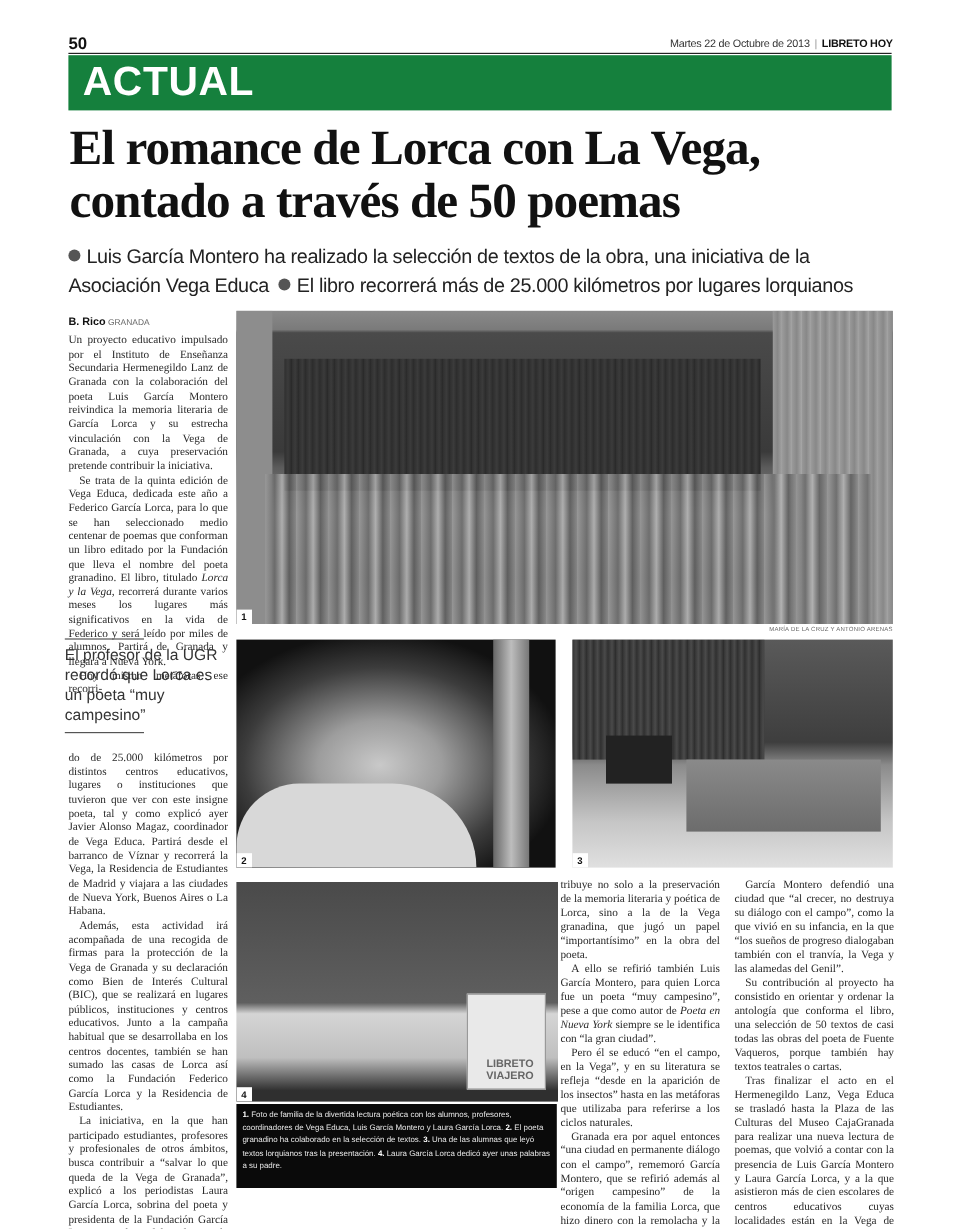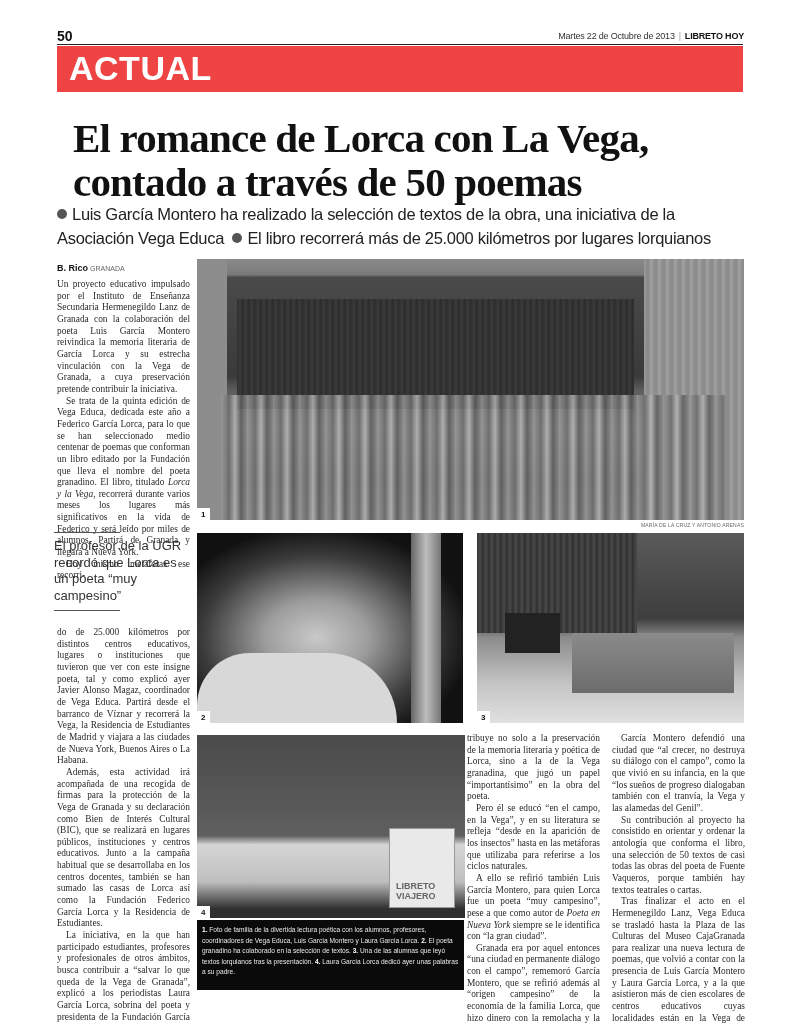--- a/index.html
+++ b/index.html
@@ -5,21 +5,21 @@
   html, body { margin: 0; padding: 0; background: #ffffff; }
   body { width: 802px; height: 1024px; position: relative; overflow: hidden; color: #1a1a1a; }
   .abs { position: absolute; }
 
   
   .page-num { left: 57px; top: 28px; font: bold 14px "Liberation Sans", sans-serif; color: #111; }
   .date-line { right: 58px; top: 31px; font: 9px "Liberation Sans", sans-serif; color: #333; letter-spacing: -0.2px; }
   .date-line .sep { color: #999; margin: 0 4px; }
   .date-line .paper { font-weight: bold; color: #111; }
   .top-rule { left: 57px; top: 44px; width: 686px; height: 1px; background: #222; }
-  .section-band { left: 57px; top: 46px; width: 686px; height: 46px; background: #ef4444; }
+  .section-band { left: 57px; top: 46px; width: 686px; height: 46px; background: #15803d; }
   .section-band span { position: absolute; left: 12px; top: 3px; font: bold 34px "Liberation Sans", sans-serif; color: #ffffff; letter-spacing: 0.5px; }
 
   
   .headline { left: 57px; top: 100px; width: 690px; font: bold 41px/44px "Liberation Serif", serif; color: #111; letter-spacing: -0.8px; }
   .subhead { left: 57px; top: 202px; width: 690px; font: 16.5px/24px "Liberation Sans", sans-serif; color: #222; letter-spacing: -0.3px; }
   .subhead .dot { display: inline-block; width: 10px; height: 10px; border-radius: 50%; background: #555; margin-right: 5px; vertical-align: 1px; }
 
   
   .col { font: 9.4px/11.65px "Liberation Serif", serif; color: #2a2a2a; text-align: justify; hyphens: auto; }
   .col p { margin: 0; text-indent: 9px; }
@@ -56,40 +56,40 @@
   .photo2 .flag { position: absolute; right: 22px; top: 0; width: 30px; bottom: 0; background: linear-gradient(90deg, #666, #bdbdbd, #777); }
   .photo2 .sweater { position: absolute; left: 0; bottom: 0; width: 200px; height: 70px; background: #d8d8d8; border-radius: 60px 80px 0 0; }
 
   .photo3 { left: 477px; top: 533px; width: 267px; height: 190px;
     background: linear-gradient(180deg, #5a5a5a 0%, #3e3e3e 45%, #8b8b8b 55%, #c6c6c6 80%, #e0e0e0 100%); }
   .photo3 .curtain { position: absolute; left: 0; top: 0; width: 160px; height: 100px; background: repeating-linear-gradient(90deg, #333 0, #4a4a4a 3px, #2d2d2d 6px); }
   .photo3 .table { position: absolute; left: 95px; right: 10px; top: 100px; height: 60px; background: linear-gradient(180deg, #8a8a8a, #6c6c6c); }
   .photo3 .stand { position: absolute; left: 28px; top: 80px; width: 55px; height: 40px; background: #222; }
 
   .photo4 { left: 197px; top: 735px; width: 268px; height: 183px;
-    background: linear-gradient(180deg, #4a4a4a 0%, #5f5f5f 55%, #d5d5d5 60%, #bfbfbf 80%, #2f2f2f 95%); }
+    background: linear-gradient(180deg, #4a4a4a 0%, #5f5f5f 55%, #d5d5d5 60%, #bfbfbf 80%, #2f2f2f 95%); text-align: center; }
   .photo4 .book { position: absolute; right: 10px; bottom: 10px; width: 64px; height: 78px; background: #e9e9e9; border: 1px solid #999; }
   .photo4 .book span { position: absolute; left: 6px; bottom: 6px; font: bold 9px "Liberation Sans", sans-serif; color: #666; line-height: 10px; }
 
   .caption { left: 197px; top: 920px; width: 257px; height: 60px; background: #0a0a0a; color: #e8e8e8; padding: 5px 5px; font: 6.6px/10.5px "Liberation Sans", sans-serif; }
   .caption b { color: #fff; }
 </style>
 </head>
 <body>
 
 <div class="abs page-num">50</div>
 <div class="abs date-line">
   <span>Martes 22 de Octubre de 2013</span><span class="sep">|</span><span class="paper">LIBRETO HOY</span>
 </div>
 <div class="abs top-rule"></div>
 <div class="abs section-band">
   <span>ACTUAL</span>
 </div>
 
-<h1 class="abs headline" style="margin:16px">El romance de Lorca con La Vega, contado a través de 50 poemas</h1>
+<h1 class="abs headline" style="margin:1px">El romance de Lorca con La Vega, contado a través de 50 poemas</h1>
 <div class="abs subhead">
   <span class="dot"></span><span>Luis García Montero ha realizado la selección de textos de la obra, una iniciativa de la Asociación Vega Educa</span>
   <span class="dot" style="margin-left:4px"></span><span>El libro recorrerá más de 25.000 kilómetros por lugares lorquianos</span>
 </div>
 
 <div class="abs byline">
   <b>B. Rico</b><span class="loc">GRANADA</span>
 </div>
 
 <div class="abs col col1a">
@@ -142,22 +142,22 @@
 
 <div class="abs caption">
   <b>1.</b> <span>Foto de familia de la divertida lectura poética con los alumnos, profesores, coordinadores de Vega Educa, Luis García Montero y Laura García Lorca.</span>
   <b>2.</b> <span>El poeta granadino ha colaborado en la selección de textos.</span>
   <b>3.</b> <span>Una de las alumnas que leyó textos lorquianos tras la presentación.</span>
   <b>4.</b> <span>Laura García Lorca dedicó ayer unas palabras a su padre.</span>
 </div>
 
 <div class="abs col col3">
   <p class="first">tribuye no solo a la preservación de la memoria literaria y poética de Lorca, sino a la de la Vega granadina, que jugó un papel “importantísimo” en la obra del poeta.</p>
+  <p><span>A ello se refirió también Luis García Montero, para quien Lorca fue un poeta “muy campesino”, pese a que como autor de</span> <em>Poeta en Nueva York</em> <span>siempre se le identifica con “la gran ciudad”.</span></p>
   <p>Pero él se educó “en el campo, en la Vega”, y en su literatura se refleja “desde en la aparición de los insectos” hasta en las metáforas que utilizaba para referirse a los ciclos naturales.</p>
-  <p><span>A ello se refirió también Luis García Montero, para quien Lorca fue un poeta “muy campesino”, pese a que como autor de</span> <em>Poeta en Nueva York</em> <span>siempre se le identifica con “la gran ciudad”.</span></p>
   <p>Granada era por aquel entonces “una ciudad en permanente diálogo con el campo”, rememoró García Montero, que se refirió además al “origen campesino” de la economía de la familia Lorca, que hizo dinero con la remolacha y la industria azucarera.</p>
 </div>
 
 <div class="abs col col4">
   <p>García Montero defendió una ciudad que “al crecer, no destruya su diálogo con el campo”, como la que vivió en su infancia, en la que “los sueños de progreso dialogaban también con el tranvía, la Vega y las alamedas del Genil”.</p>
   <p>Su contribución al proyecto ha consistido en orientar y ordenar la antología que conforma el libro, una selección de 50 textos de casi todas las obras del poeta de Fuente Vaqueros, porque también hay textos teatrales o cartas.</p>
   <p>Tras finalizar el acto en el Hermenegildo Lanz, Vega Educa se trasladó hasta la Plaza de las Culturas del Museo CajaGranada para realizar una nueva lectura de poemas, que volvió a contar con la presencia de Luis García Montero y Laura García Lorca, y a la que asistieron más de cien escolares de centros educativos cuyas localidades están en la Vega de Granada.</p>
 </div>
 
 </body></html>

